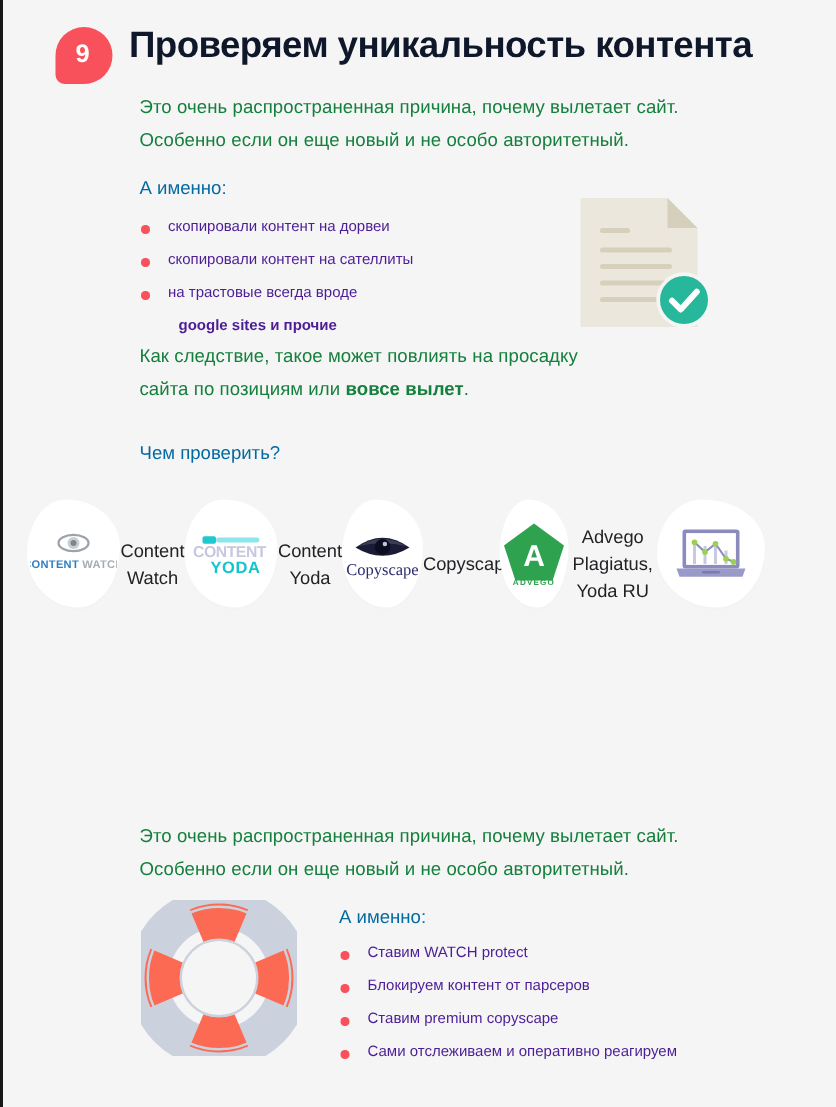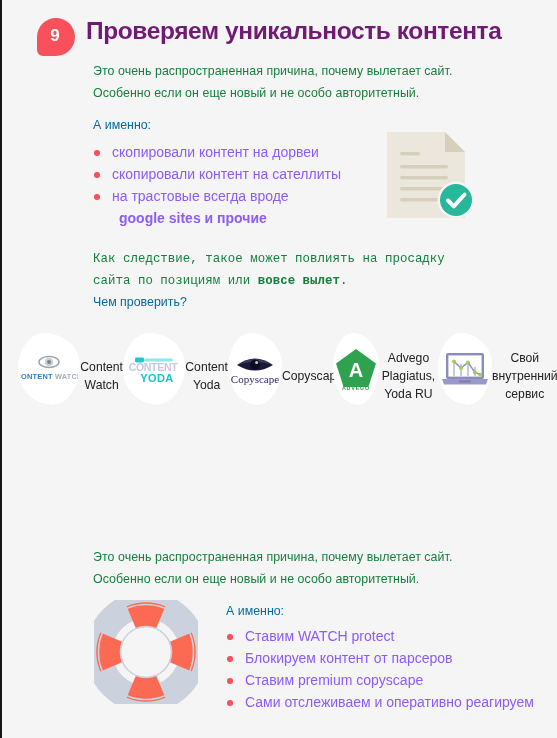--- a/index.html
+++ b/index.html
@@ -24,42 +24,42 @@
     width:38px; height:38px;
     background:#f9515c;
     border-radius:50% 50% 50% 6px;
     display:flex; align-items:center; justify-content:center;
     color:#fff; font-size:17px; font-weight:700; line-height:1;
   }
   .badge span{ transform:translate(-1px,-2px); }
   .title{
     position:absolute; left:84px; top:17px;
     font-size:24.5px; font-weight:700; letter-spacing:-0.4px;
-    color:#701a75; white-space:nowrap;
+    color:#0f172a; white-space:nowrap;
   }
 
   
   .para{
     position:absolute; left:91px;
     font-size:12.4px; line-height:22px; color:#15803d;
     letter-spacing:0.05px;
   }
   .para b{ font-weight:700; }
 
   .lbl{
     position:absolute; left:91px;
     font-size:12.4px; line-height:20px; color:#0369a1;
   }
 
   
   .bullets{ position:absolute; }
   .bullets li{
     list-style:none; position:relative;
     padding-left:19px;
-    font-size:14px; line-height:22px; color:#8b5cf6;
+    font-size:10px; line-height:22px; color:#4c1d95;
     white-space:nowrap;
   }
   .bullets li::before{
     content:""; position:absolute; left:1px; top:9px;
     width:5.5px; height:5.5px; border-radius:50%;
     background:#f9515c;
   }
   .bullets li.cont{ padding-left:26px;font-weight:bold; }
   .bullets li.cont::before{ display:none; }
 
@@ -125,21 +125,21 @@
         <rect x="15" y="68" width="40" height="3.4" rx="1.7" fill="#d6cfbc"></rect>
       </g>
       <g>
         <circle cx="71" cy="70" r="18.5" fill="#f5f5f5"></circle>
         <circle cx="71" cy="70" r="16" fill="#27b79a"></circle>
         <path d="M63 70.5 L68.8 76.3 L79.5 64.5" fill="none" stroke="#ffffff" stroke-width="4" stroke-linecap="round" stroke-linejoin="round"></path>
       </g>
     </svg>
   </div>
 
-  <div class="para" style="top:248px;font-family:Liberation Mono, monospace;">
+  <div class="para" style="top:226px;">
     <div>Как следствие, такое может повлиять на просадку</div>
     <div>
       <span>сайта по позициям или </span><b>вовсе вылет</b><span>.</span>
     </div>
   </div>
 
   <div class="lbl" style="top:292px;">Чем проверить?</div>
 
   <div class="services">
 
@@ -229,24 +229,20 @@
             <rect x="36" y="18" width="2" height="9" fill="#c9c9e4"></rect>
             <polyline points="16,12.5 23,19 30,13.5 37,23.5 42,25.5" fill="none" stroke="#8b8bbf" stroke-width="1.4"></polyline>
             <circle cx="16" cy="12.5" r="1.9" fill="#9bd14f"></circle>
             <circle cx="23" cy="19" r="1.9" fill="#9bd14f"></circle>
             <circle cx="30" cy="13.5" r="1.9" fill="#9bd14f"></circle>
             <circle cx="37" cy="23.5" r="1.9" fill="#9bd14f"></circle>
             <circle cx="42" cy="25.6" r="1.9" fill="#9bd14f"></circle>
           </g>
         </svg>
       </div>
-      <div class="svc-name">
-        <div>Свой внутренний</div>
-        <div>сервис</div>
-      </div>
     </div>
 
   </div>
 
 
   <div class="para" style="top:546px;">
     <div>Это очень распространенная причина, почему вылетает сайт.</div>
     <div>Особенно если он еще новый и не особо авторитетный.</div>
   </div>
 

